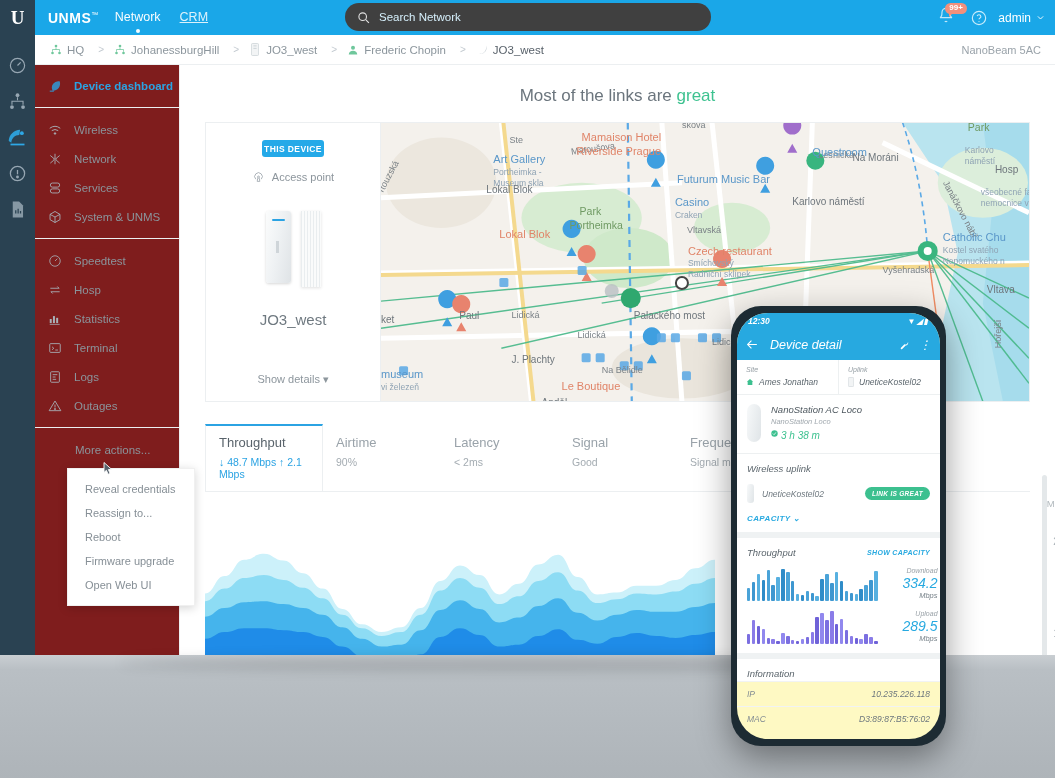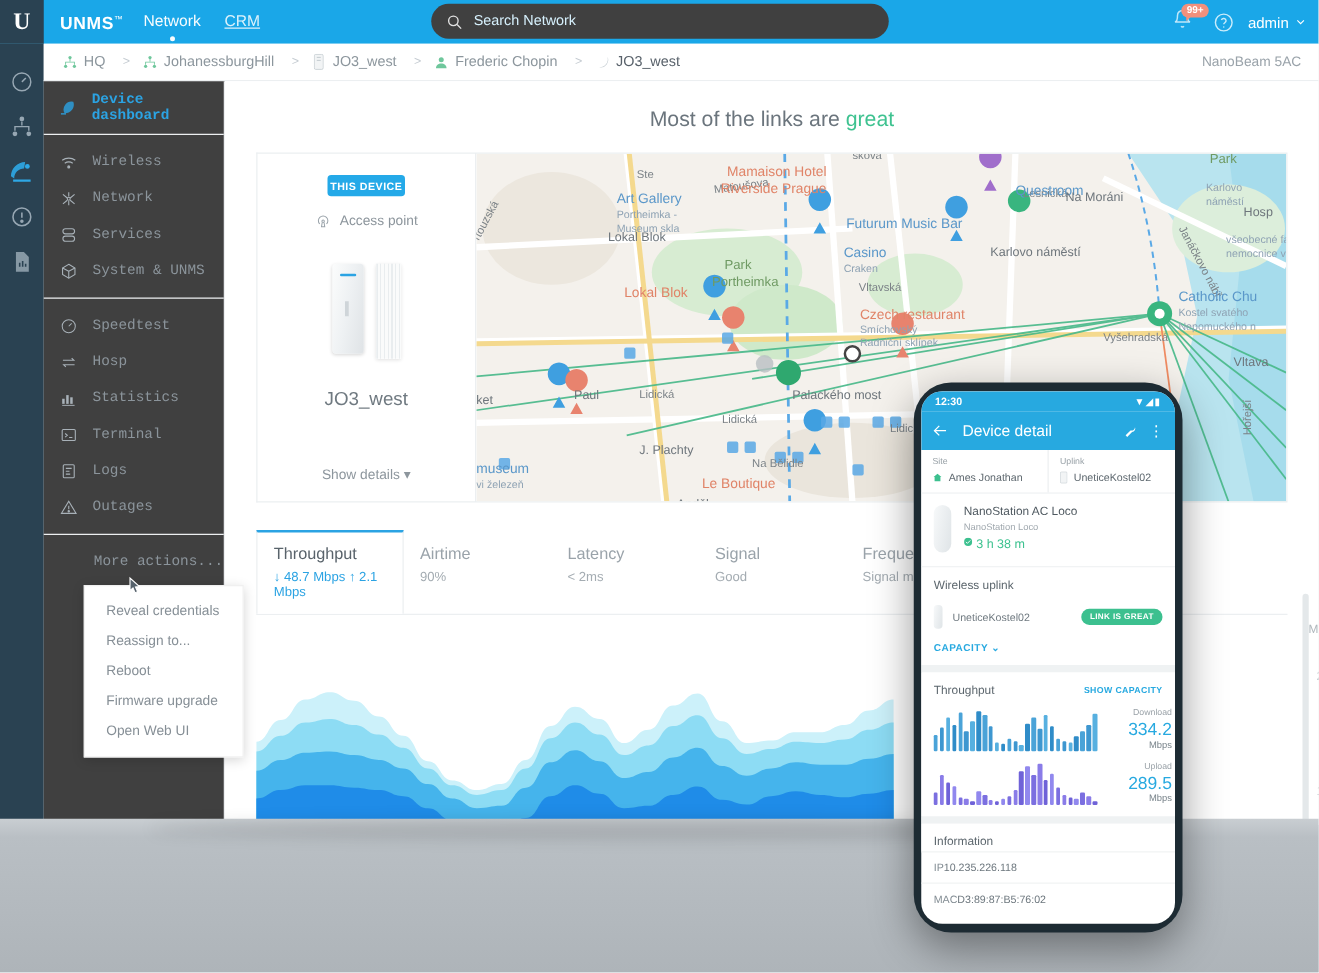--- a/index.html
+++ b/index.html
@@ -43,21 +43,21 @@
   
   .crumbbar { position:absolute; left:35px; top:35px; right:0; height:30px; background:#fff; border-bottom:1px solid #eceff1; display:flex; align-items:center; padding:0 14px; }
   .crumbs { display:flex; align-items:center; gap:0; flex:1; }
   .crumb { display:flex; align-items:center; gap:5px; color:#8c969d; font-size:11.5px; }
   .crumb .sep { margin:0 9px; color:#c3cad0; font-size:10px; }
   .crumb-ico { display:inline-flex; width:13px; height:13px; align-items:center; justify-content:center; }
   .crumb.last { color:#58616a; }
   .devmodel { color:#9aa3aa; font-size:11px; }
 
   
-  .menu { position:absolute; left:35px; top:65px; width:145px; bottom:0; background:#404040; border-right:1px solid #edeff1; padding-top:6px;font-family:Liberation Mono, monospace; }
+  .menu { position:absolute; left:35px; top:65px; width:145px; bottom:0; background:#7f1d1d; border-right:1px solid #edeff1; padding-top:6px; }
   .menu-item { height:29px; display:flex; align-items:center; gap:12px; padding-left:12px; color:#8b949b; font-size:11.5px; }
   .menu-item.active { color:#2ba3e3; font-weight:bold; }
   .menu-item .mico { width:15px; display:flex; justify-content:center; color:#a8b1b8; }
   .menu-item.active .mico { color:#2ba3e3; }
   .menu-sep { height:1px; background:#edeff1; margin:7px 0; }
   .menu-more { height:29px; display:flex; align-items:center; padding-left:40px; color:#8b949b; font-size:11.5px; position:relative; }
 
   
   .dropdown { position:absolute; left:67px; top:468px; width:128px; background:#fff; box-shadow:0 2px 9px rgba(0,0,0,.17); border:1px solid #f0f0f0; padding:8px 0; z-index:40; }
   .dd-item { height:24px; display:flex; align-items:center; padding-left:17px; color:#868f96; font-size:11px; }
@@ -94,21 +94,21 @@
 
   
   .chartwrap { position:relative; margin:0 25px; height:235px; }
   .unit { position:absolute; right:-40px; top:6px; font-size:9.5px; color:#b0b8bd; }
   .ytick { position:absolute; right:-40px; font-size:10px; color:#a9b1b7; }
   .chartsvg { position:absolute; left:0; top:18px; width:510px; height:210px; }
   .scrollbar { position:absolute; right:8px; top:410px; width:5px; height:196px; background:#e4e8ea; border-radius:3px; }
 
   
   .phone { position:absolute; left:731px; top:306px; width:215px; height:440px; border-radius:30px; background:#1d2b33; box-shadow:0 12px 34px rgba(0,0,0,.4); padding:7px 6px; z-index:60; }
-  .phone-screen { width:100%; height:100%; border-radius:17px; background:#ffffff; overflow:hidden; position:relative; }
+  .phone-screen { width:100%; height:100%; border-radius:31px; background:#fef9c3; overflow:hidden; position:relative;font-style:italic; }
   .status { height:16px; background:#27a9e0; display:flex; align-items:center; justify-content:space-between; padding:0 11px; }
   .status .time { color:#fff; font-size:8.5px; font-weight:bold; }
   .status .icons { color:#fff; font-size:8px; letter-spacing:1px; }
   .appbar { height:31px; background:#27a9e0; display:flex; align-items:center; padding:0 9px; color:#fff; }
   .appbar .title { font-size:12.5px; margin-left:11px; flex:1; }
   .appbar .act { font-size:12px; margin-left:9px; }
   .sitebar { display:flex; background:#fff; border-bottom:1px solid #edf0f1; }
   .sitecell { flex:1; padding:6px 9px 7px; }
   .sitecell + .sitecell { border-left:1px solid #edf0f1; }
   .sitecell .lab { font-size:7px; color:#97a0a6; }
@@ -127,21 +127,21 @@
   .details { color:#27a9e0; font-size:8px; font-weight:bold; margin-top:11px; letter-spacing:.4px; }
   .thead { display:flex; justify-content:space-between; align-items:center; }
   .showcap { color:#27a9e0; font-size:7px; font-weight:bold; letter-spacing:.3px; }
   .bars { display:flex; align-items:flex-end; gap:1.5px; height:34px; }
   .bars span { width:3.4px; border-radius:1px; }
   .metric { text-align:right; min-width:52px; }
   .metric .ml { font-size:7px; color:#9aa2a8; }
   .metric .mv { font-size:14px; color:#27a9e0; margin-top:1px; }
   .metric .mu { font-size:7.5px; color:#78838a; }
   .tp-row { display:flex; align-items:flex-start; justify-content:space-between; margin-top:9px; gap:8px; }
-  .inforow { display:flex; justify-content:flex-start; padding:7px 10px; font-size:8.5px; color:#6d777e; border-top:1px solid #f1f3f4; }
+  .inforow { display:flex; justify-content:space-between; padding:7px 10px; font-size:8.5px; color:#6d777e; border-top:1px solid #f1f3f4; }
   .inforow .k { color:#828c93; }
   .phone-sep { height:6px; background:#eff2f3; }
 
   .desk-shadow { position:absolute; left:0; top:655px; width:1055px; height:123px; background:linear-gradient(180deg,#c9ced2 0%,#b9bfc4 12%,#aeb4b9 100%); }
   .desk-shadow::before { content:""; position:absolute; left:120px; top:0; width:820px; height:16px; background:rgba(0,0,0,.12); filter:blur(6px); border-radius:50%; }
 </style>
 </head>
 <body>
 
 <div id="app">

